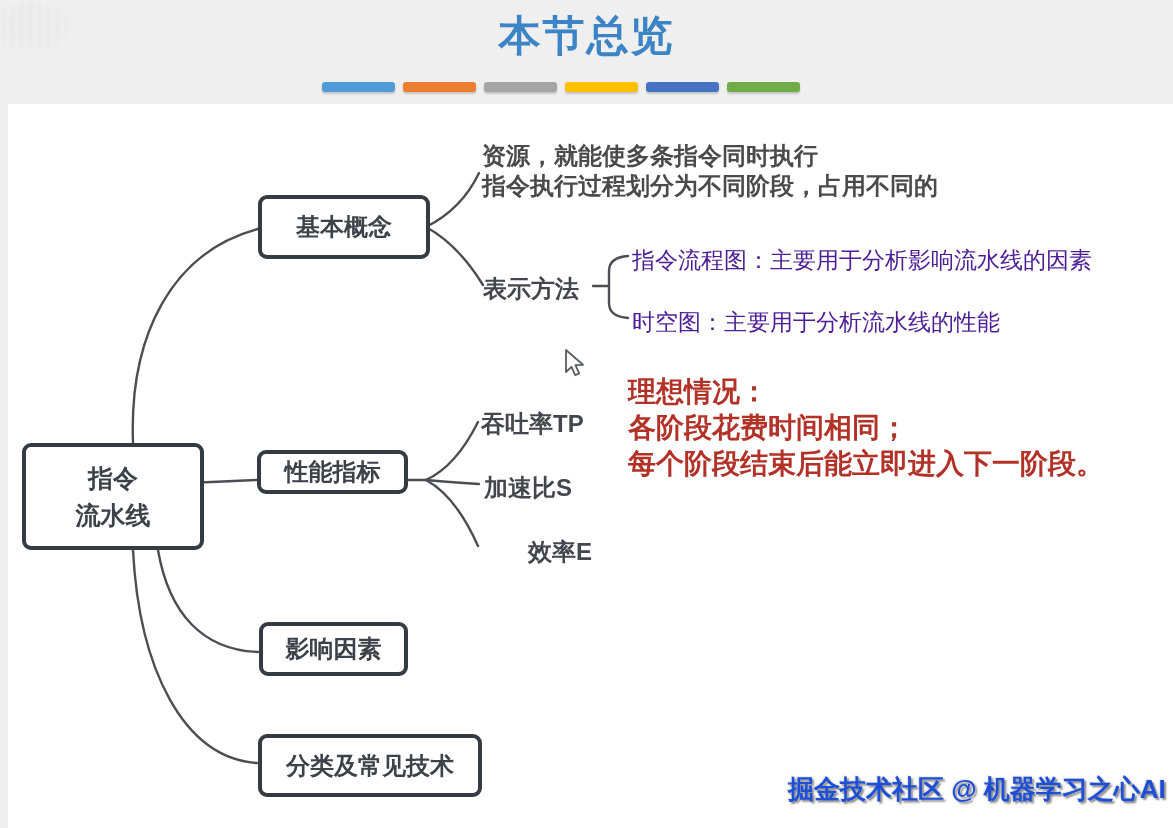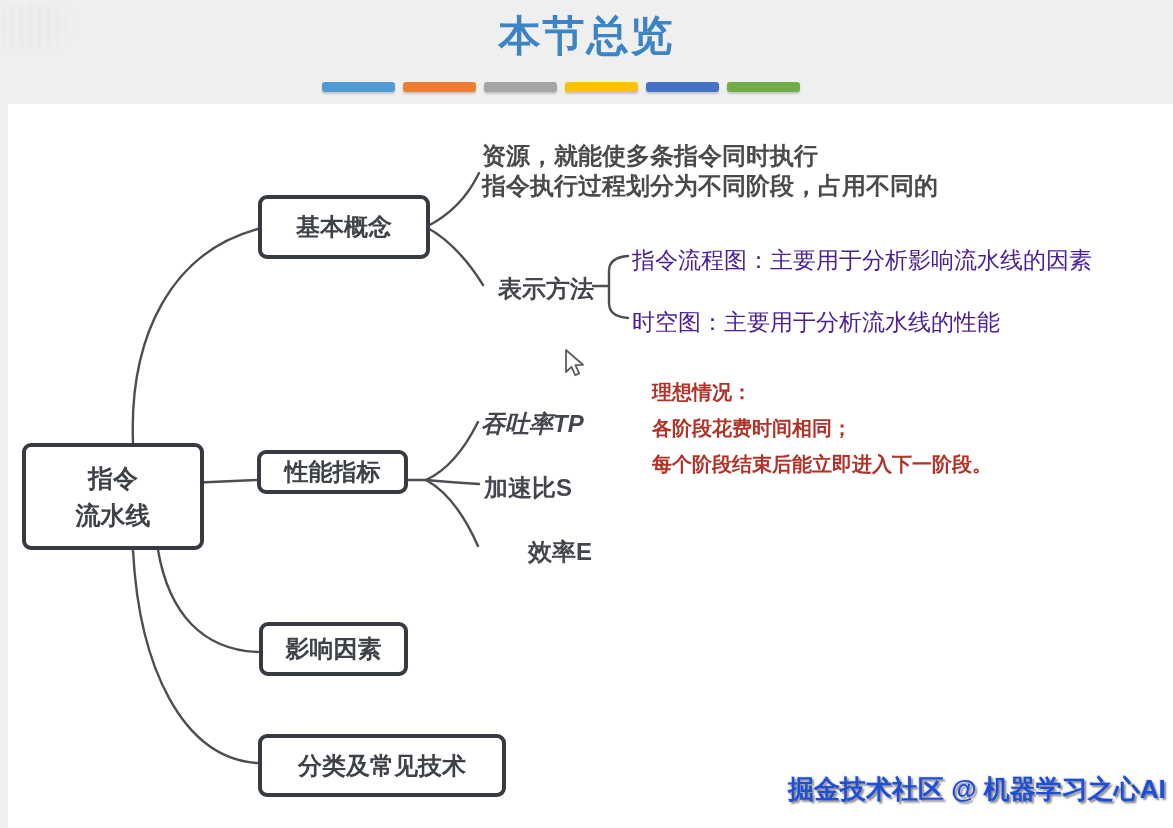--- a/index.html
+++ b/index.html
@@ -31,23 +31,23 @@
         background:#fff;border:4px solid #363b42;border-radius:9px;
         color:#3d4248;font-weight:bold;font-size:24px;text-align:center;box-sizing:border-box;}
   .root-node{line-height:1.45;font-size:25px;}
 
   
   .leaf{position:absolute;color:#43474d;font-weight:600;font-size:24px;white-space:nowrap;}
   .desc{position:absolute;color:#4a4a4a;font-weight:600;font-size:24px;line-height:30px;white-space:nowrap;}
   .subitem{position:absolute;color:#4c1d95;font-weight:400;font-size:23px;white-space:nowrap;}
 
   
-  .ideal{position:absolute;left:652px;top:374px;color:#b23228;
+  .ideal{position:absolute;left:628px;top:374px;color:#b23228;
          font-family:"DejaVu Serif", serif;font-weight:600;
-         font-size:20px;line-height:36px;white-space:nowrap;}
+         font-size:28px;line-height:36px;white-space:nowrap;}
 
   
   .site-wm{position:absolute;left:788px;top:772px;font-size:26px;font-weight:bold;white-space:nowrap;
            color:#1d4ed8;text-shadow:2px 2px 2px rgba(130,130,130,0.95), -1px -1px 1px rgba(210,210,210,0.6);}
 
   .cursor{position:absolute;left:562px;top:348px;}
 </style>
 </head>
 <body>
 
@@ -90,32 +90,32 @@
       <div>流水线</div>
     </div>
   </div>
 
   <div class="node" style="left:258px;top:195px;width:172px;height:64px;">基本概念</div>
 
   <div class="node" style="left:257px;top:450px;width:151px;height:44px;">性能指标</div>
 
   <div class="node" style="left:259px;top:622px;width:149px;height:54px;">影响因素</div>
 
-  <div class="node" style="left:258px;top:734px;width:248px;height:63px;">分类及常见技术</div>
+  <div class="node" style="left:258px;top:734px;width:224px;height:63px;">分类及常见技术</div>
 
   <div class="desc" style="left:482px;top:141px;">
     <div>资源，就能使多条指令同时执行</div>
     <div>指令执行过程划分为不同阶段，占用不同的</div>
   </div>
 
-  <div class="leaf" style="left:498px;top:273px;">表示方法</div>
+  <div class="leaf" style="left:483px;top:273px;">表示方法</div>
   <div class="subitem" style="left:632px;top:245px;">指令流程图：主要用于分析影响流水线的因素</div>
   <div class="subitem" style="left:632px;top:307px;">时空图：主要用于分析流水线的性能</div>
 
-  <div class="leaf" style="left:481px;top:408px;font-style:italic;">吞吐率TP</div>
+  <div class="leaf" style="left:481px;top:408px;">吞吐率TP</div>
   <div class="leaf" style="left:484px;top:472px;">加速比S</div>
   <div class="leaf" style="left:484px;top:536px;margin-left:44px;">效率E</div>
 
   <div class="ideal" style="color: rgb(178, 50, 40);">
     <div>理想情况：</div>
     <div>各阶段花费时间相同；</div>
     <div>每个阶段结束后能立即进入下一阶段。</div>
   </div>
 
   <svg class="cursor" width="26" height="32" viewBox="0 0 26 32">

